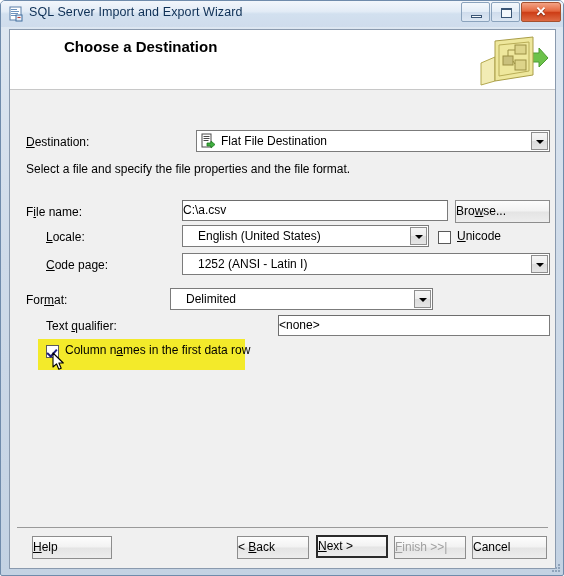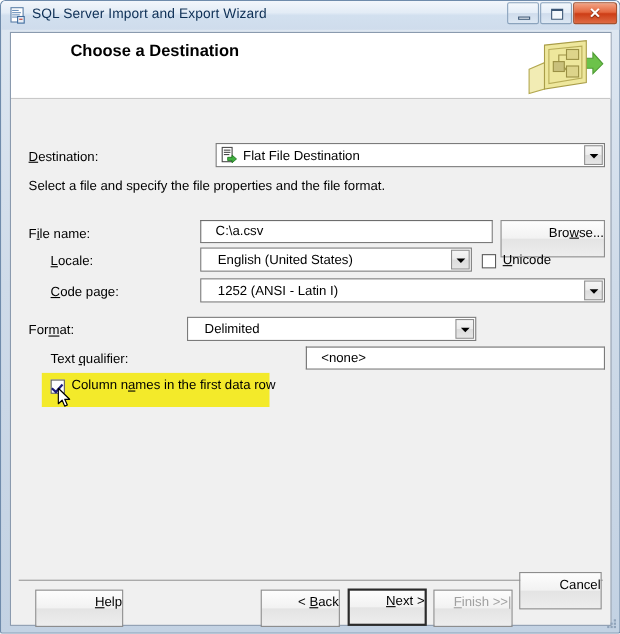--- a/index.html
+++ b/index.html
@@ -131,21 +131,21 @@
   .textbox {
     position: absolute;
     height: 21px;
     background: #ffffff;
     border: 1px solid #7b7b7b;
     border-top-color: #6d6d6d;
     border-left-color: #6d6d6d;
     font-size: 12px;
     color: #000000;
     line-height: 19px;
-    padding-left: 13px;
+    padding-left: 0;
     overflow: hidden;
     white-space: nowrap;
   }
 
   .combo {
     position: absolute;
     height: 22px;
     background: #ffffff;
     border: 1px solid #7b7b7b;
     font-size: 12px;
@@ -173,26 +173,26 @@
   }
   .combo.with-icon { padding-left: 24px; }
   .combo .itemicon {
     position: absolute;
     left: 3px; top: 2px;
     width: 16px; height: 16px;
   }
 
   .pushbtn {
     position: absolute;
-    height: 34px;
+    height: 23px;
     background: linear-gradient(to bottom, #fdfdfd 0%, #f2f2f2 48%, #e4e4e4 52%, #ededed 100%);
     border: 1px solid #8d8d8d;
     font-size: 12px;
     color: #000000;
-    text-align: right;
+    text-align: left;
     line-height: 21px;
     white-space: nowrap;
   }
   .pushbtn.default {
     border: 2px solid #2b2b2b;
     line-height: 19px;
   }
   .pushbtn.disabled { color: #a0a0a0; }
   .pushbtn.disabled u { color: #a0a0a0; }
 
@@ -350,21 +350,21 @@
         <path d="M1 1 L1 15 L4.5 11.8 L6.8 17.2 L9.2 16.2 L6.9 11 L11.3 11 Z" fill="#ffffff" stroke="#000000" stroke-width="1.1" stroke-linejoin="round"></path>
       </svg>
     </span>
 
     <div id="bottom-sep"></div>
 
     <div class="pushbtn" style="left:22px; top:506px; width:80px;"><u>H</u>elp</div>
     <div class="pushbtn" style="left:227px; top:506px; width:72px;">&lt; <u>B</u>ack</div>
     <div class="pushbtn default" style="left:306px; top:505px; width:72px;"><u>N</u>ext &gt;</div>
     <div class="pushbtn disabled" style="left:384px; top:506px; width:72px;"><u>F</u>inish &gt;&gt;|</div>
-    <div class="pushbtn" style="left:462px; top:490px; width:75px;padding-left:11px;">Cancel</div>
+    <div class="pushbtn" style="left:462px; top:506px; width:75px;">Cancel</div>
 
   </div>
 
   <span id="resize-grip">
     <svg width="12" height="12" viewBox="0 0 12 12">
       <g fill="#8fa3ba">
         <rect x="9" y="1" width="2" height="2"></rect>
         <rect x="6" y="4" width="2" height="2"></rect>
           <rect x="9" y="4" width="2" height="2"></rect>
         <rect x="3" y="7" width="2" height="2"></rect>

